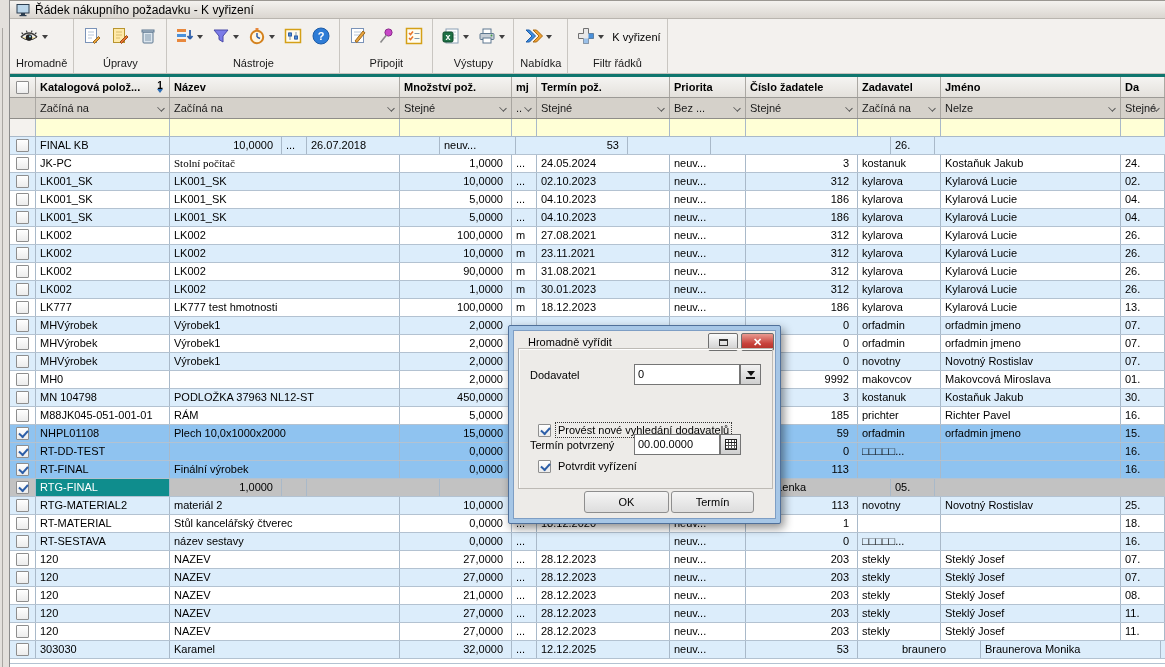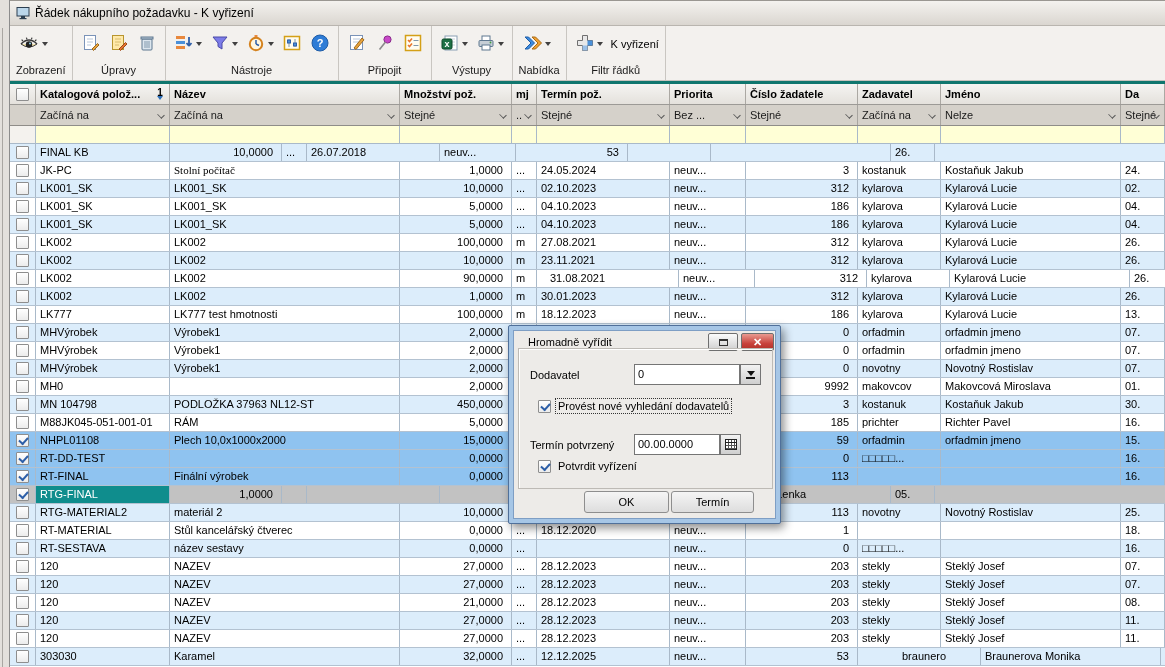--- a/index.html
+++ b/index.html
@@ -9,21 +9,21 @@
 
   
   .left-strip { position:absolute; left:0; top:0; width:10px; height:667px; background:#E3E0DC;
     border-right:1px solid #8C8C8C; }
   .left-strip::before { content:""; position:absolute; left:2px; top:28px; bottom:0; width:1px; background:#A9A6A2; }
 
   
   .window { position:absolute; left:10px; top:0; width:1155px; height:667px; background:#fff;
     border-top:1px solid #9A9792; overflow:hidden; }
 
-  .titlebar { height:25px; display:flex; align-items:center; gap:5px; padding-left:6px;
+  .titlebar { height:18px; display:flex; align-items:center; gap:5px; padding-left:6px;
     background:linear-gradient(#F4F2EF,#DAD6D0); border-bottom:1px solid #B9B5AF; font-size:12px; }
 
   .toolbar { height:55px; background:#F3F1EE; border-bottom:1px solid #C6C3BE; display:flex; align-items:stretch; }
   .tb-group { display:flex; flex-direction:column; justify-content:space-between; padding:4px 6px 2px 6px;
     border-right:1px solid #C9C6C1; }
   .tb-icons { display:flex; align-items:center; gap:4px; height:28px; }
   .tb-btn { display:flex; align-items:center; gap:2px; padding:2px; border-radius:2px; }
   .tb-label { text-align:center; font-size:11px; color:#1a1a1a; padding-bottom:2px; white-space:nowrap; }
   .caret { width:0; height:0; border-left:3px solid transparent; border-right:3px solid transparent;
     border-top:4px solid #404040; }
@@ -116,21 +116,21 @@
               <span><svg width="22" height="20" viewBox="0 0 22 20">
                   <path d="M3 11 Q11 3 19 11" fill="none" stroke="#3a3a3a" stroke-width="1.6"></path>
                   <path d="M3 11 Q11 17 19 11" fill="#F7E9B0" stroke="#3a3a3a"></path>
                   <circle cx="11" cy="11.5" r="3.2" fill="#222"></circle>
                   <circle cx="12" cy="10.6" r="1" fill="#8FD4E8"></circle>
                   <path d="M5 8 L3.6 6.6 M9 6.4 L8.4 4.6 M13.4 6.4 L14 4.6 M17 8 L18.4 6.6" stroke="#3a3a3a" stroke-width="1.2"></path>
                 </svg></span>
               <span class="caret"></span>
             </div>
           </div>
-          <div class="tb-label">Zobrazení</div>
+          <div class="tb-label">Hromadně</div>
         </div>
         <div class="tb-group">
           <div class="tb-icons">
             <div class="tb-btn">
               <span><svg width="20" height="20" viewBox="0 0 20 20">
                   <rect x="3.5" y="2.5" width="11" height="14" fill="#fff" stroke="#7A93B8"></rect>
                   <path d="M6 6h6M6 9h6M6 12h4" stroke="#B9C8DA"></path>
                   <path d="M11 16 L16.5 10.5 L18 12 L12.5 17.5 Z" fill="#E8A33D" stroke="#9C6A1E"></path>
                 </svg></span>
             </div>
@@ -441,21 +441,21 @@
           <div class="cell c9" style="width: 44px; min-width: 44px;">26.</div>
         </div>
         <div class="g-row drow">
           <div class="selcell">
             <span class="cb"></span>
           </div>
           <div class="cell c0" style="width: 134px; min-width: 134px;">LK002</div>
           <div class="cell c1" style="width: 230px; min-width: 230px;">LK002</div>
           <div class="cell c2 num" style="width: 112px; min-width: 112px;">90,0000</div>
           <div class="cell c3" style="width: 25px; min-width: 25px;">m</div>
-          <div class="cell c4" style="width: 133px; min-width: 133px; margin-left: 9px;">31.08.2021</div>
+          <div class="cell c4" style="width: 133px; min-width: 133px;">31.08.2021</div>
           <div class="cell c5" style="width: 76px; min-width: 76px;">neuv...</div>
           <div class="cell c6 num" style="width: 112px; min-width: 112px;">312</div>
           <div class="cell c7" style="width: 83px; min-width: 83px;">kylarova</div>
           <div class="cell c8" style="width: 180px; min-width: 180px;">Kylarová Lucie</div>
           <div class="cell c9" style="width: 44px; min-width: 44px;">26.</div>
         </div>
         <div class="g-row drow zebra">
           <div class="selcell">
             <span class="cb"></span>
           </div>
@@ -785,21 +785,21 @@
 
       <div class="groupbox"></div>
 
       <span class="dlg-label" style="left:16px;top:38px;">Dodavatel</span>
       <div class="dlg-input" style="left:120px;top:33px;width:106px;">0</div>
       <div class="mini-btn" style="left:226px;top:33px;">
           <span class="arr-dn"></span>
           <span class="bar"></span>
         </div>
 
-      <div class="dlg-check focus" style="left:24px;top:68px;">
+      <div class="dlg-check focus" style="left:24px;top:92px;">
         <span class="cb on"></span>
         <span class="lbl">Provést nové vyhledání dodavatelů</span>
       </div>
 
       <span class="dlg-label" style="left:16px;top:108px;">Termín potvrzený</span>
       <div class="dlg-input" style="left:120px;top:103px;width:86px;">00.00.0000</div>
       <div class="mini-btn" style="left:206px;top:103px;">
           <span class="cal"></span>
         </div>
 

